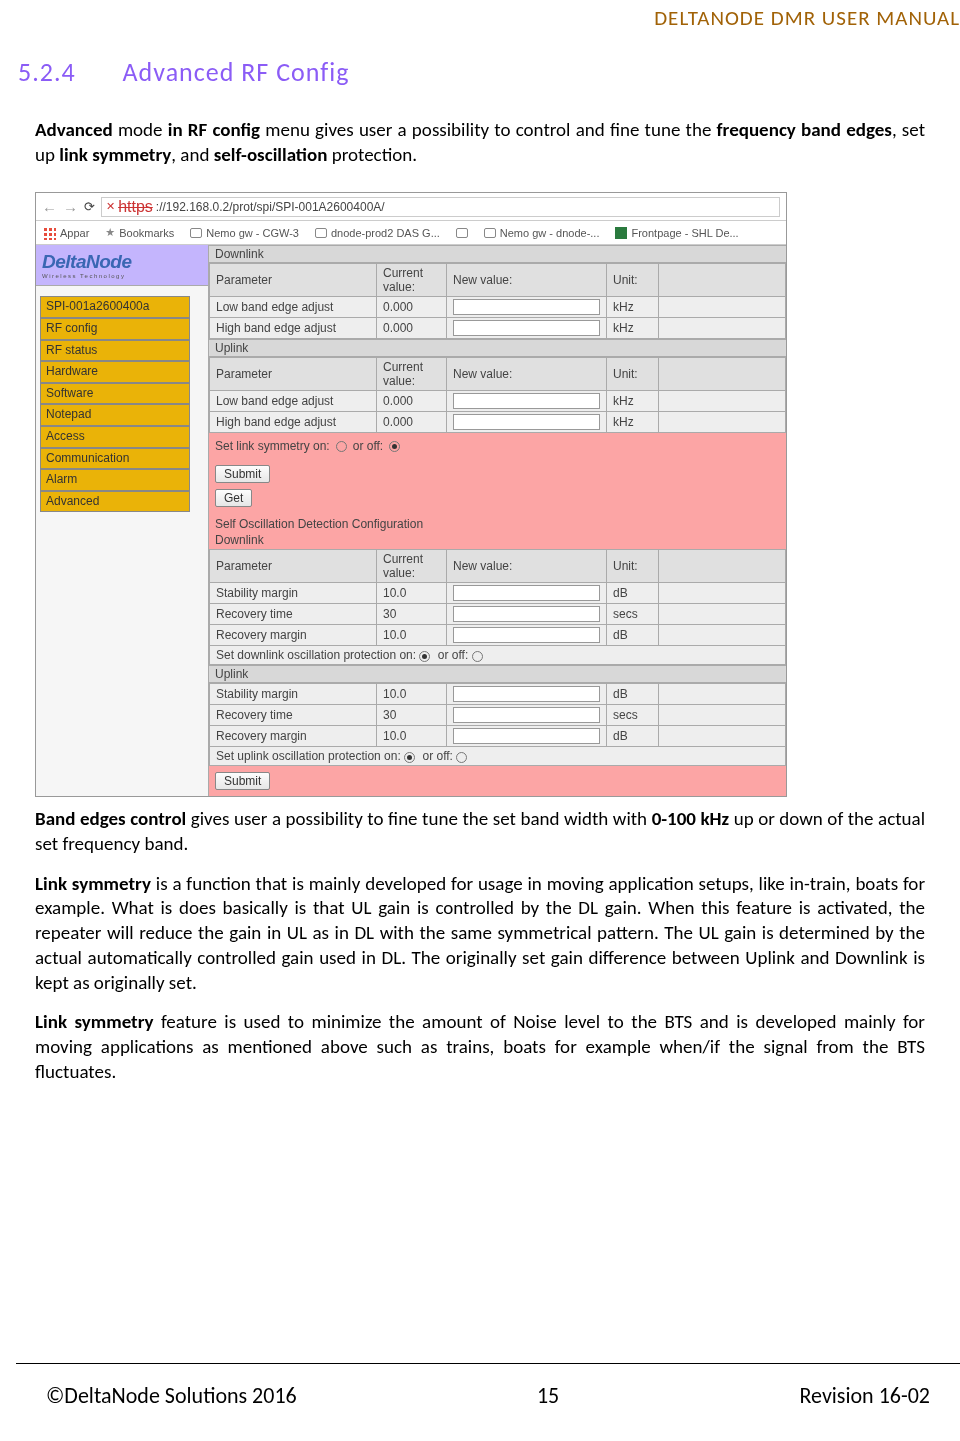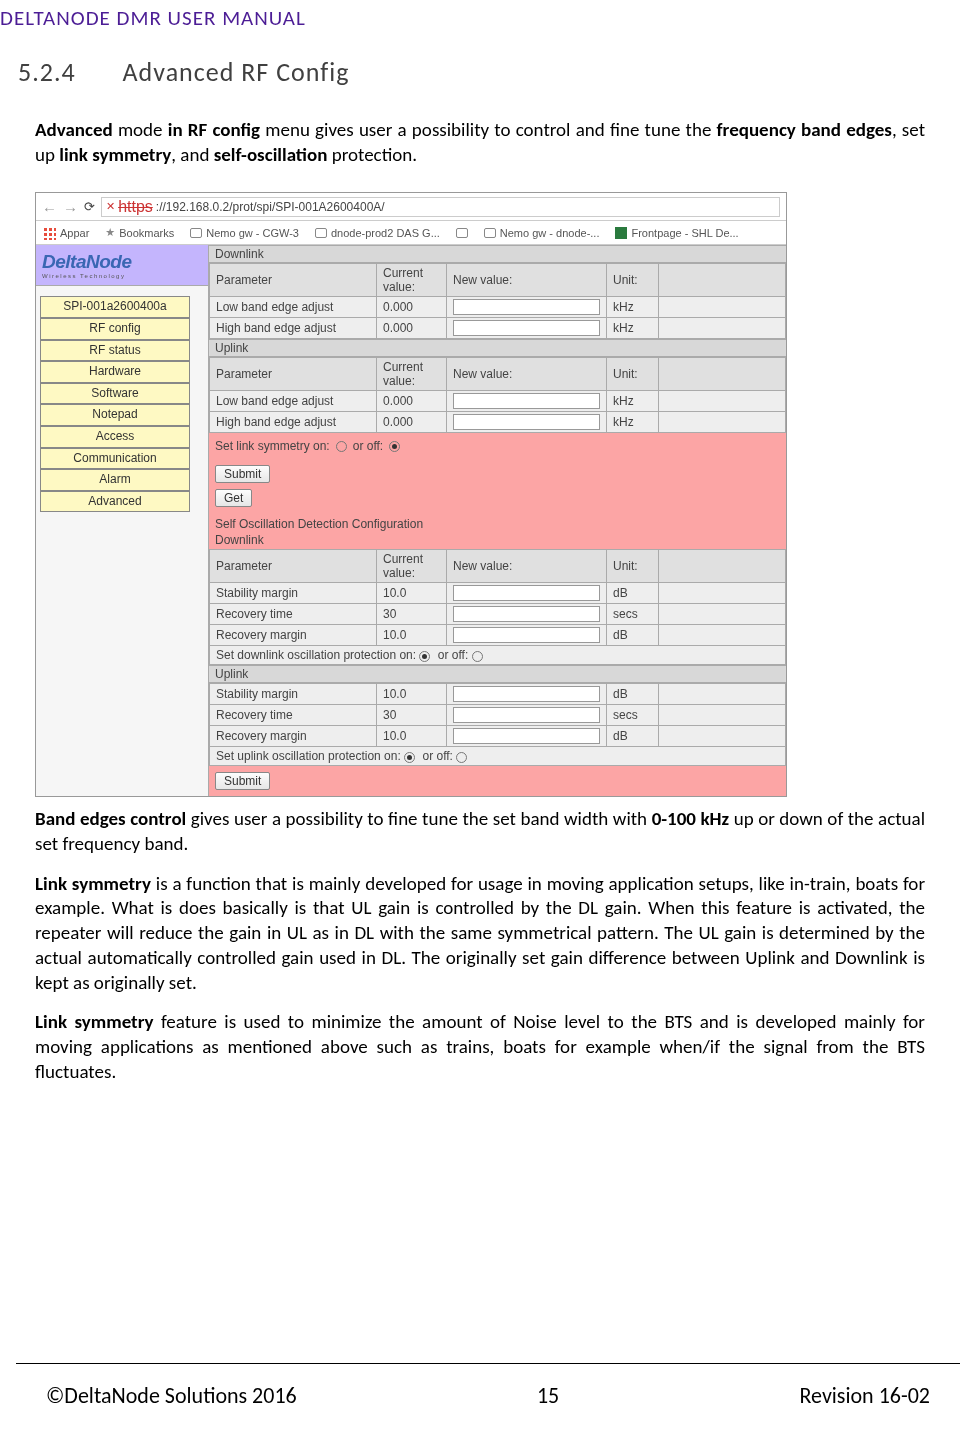--- a/index.html
+++ b/index.html
@@ -5,28 +5,28 @@
   * { box-sizing: border-box; margin: 0; padding: 0; }
   body {
     width: 960px;
     height: 1441px;
     background: #fff;
     font-family: Calibri, Arial, sans-serif;
     color: #000;
     position: relative;
   }
   .page-header {
-    text-align: left;
-    color: #4c1d95;
+    text-align: right;
+    color: #a16207;
     font-size: 21px;
     padding: 5px 0 10px;
     letter-spacing: 1px;
   }
   .section-header {
-    color: #404040;
+    color: #8b5cf6;
     font-size: 26px;
     padding: 15px 0 30px 18px;
     letter-spacing: 1px;
   }
   .section-header .num { display: inline-block; margin-right: 40px; }
   .body-text {
     font-size: 19px;
     line-height: 1.3;
     padding: 0 35px 15px 35px;
     text-align: justify;
@@ -120,28 +120,27 @@
     color: #3a67b3;
     letter-spacing: -0.5px;
   }
   .brand-sub {
     font-size: 6px;
     letter-spacing: 1.5px;
     color: #555;
   }
   .side-menu { padding: 10px 8px 0 4px; }
   .side-tab {
-    background: #fef9c3;
+    background: #eab308;
     border: 1px solid #888;
     padding: 2px 5px;
     margin-right: 10px;
     font-size: 12px;
     color: #333;
     line-height: 1.3;
-    text-align: center;
   }
 
   .main-col {
     flex: 1;
     border-left: 1px solid #aaa;
     background: #fca5a5;
     font-size: 12px;
   }
 
   .sect-bar {

